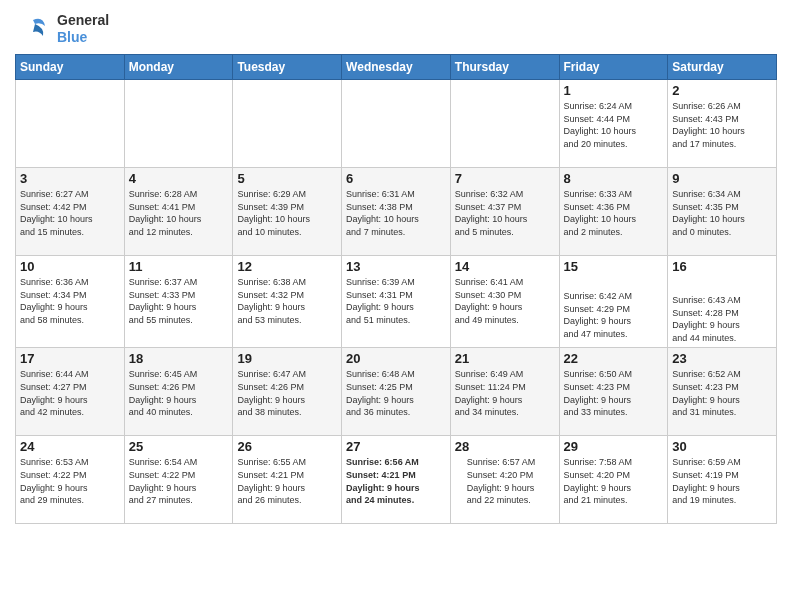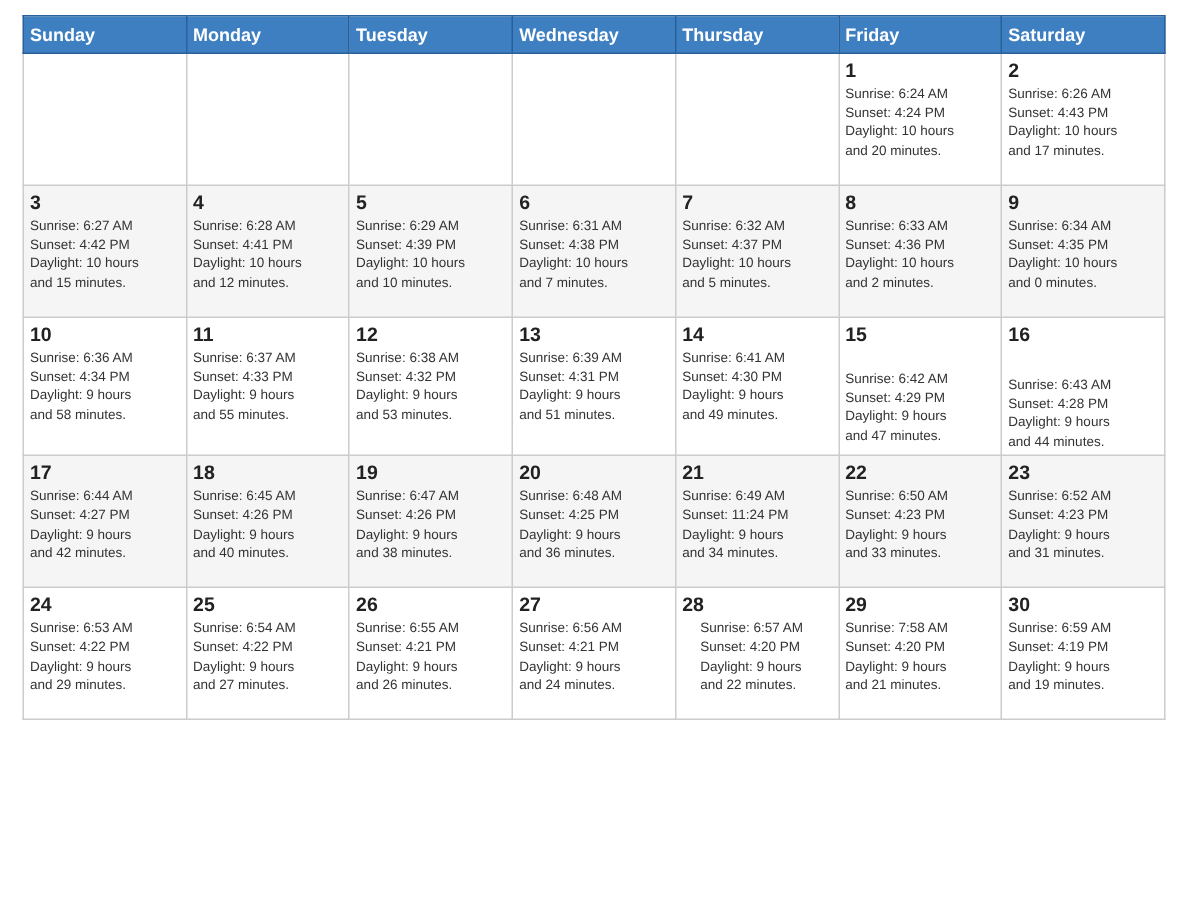--- a/index.html
+++ b/index.html
@@ -75,20 +75,36 @@
       line-height: 1.4;
     }
     .empty-cell {
       background: #fff !important;
     }
   </style>
 </head>
 <body>
 
 <div class="page">
+  <div class="header">
+    <div class="logo">
+        <svg width="38" height="38" viewBox="0 0 38 38">
+          <path d="M18 10 Q28 6 30 16 Q26 12 20 14 L18 10Z" fill="#4a90d9"></path>
+          <path d="M20 14 Q30 18 28 26 Q24 20 18 22 L20 14Z" fill="#2a70b0"></path>
+        </svg>
+        <div style="display: flex; flex-direction: column;">
+          <span style="font-size: 14px; font-weight: bold; color: rgb(51, 51, 51); line-height: 1.2;">General</span>
+          <span style="font-size: 14px; font-weight: bold; color: rgb(74, 144, 217); line-height: 1.2;">Blue</span>
+        </div>
+      </div>
+    <div class="title-block">
+      <div class="main-title"></div>
+      <div class="subtitle"></div>
+    </div>
+  </div>
 
   <table>
     <thead>
       <tr>
       <th>Sunday</th>
           <th>Monday</th>
           <th>Tuesday</th>
           <th>Wednesday</th>
           <th>Thursday</th>
           <th>Friday</th>
@@ -98,21 +114,21 @@
     <tbody id="calendar-body">
     <tr>
           <td class="empty-cell"></td>
           <td class="empty-cell"></td>
           <td class="empty-cell"></td>
           <td class="empty-cell"></td>
           <td class="empty-cell"></td>
           <td>
             <div class="day-num">1</div>
             <div class="day-info" style="white-space: pre-line;">Sunrise: 6:24 AM
-Sunset: 4:24 PM
+Sunset: 4:44 PM
 Daylight: 10 hours
 and 20 minutes.</div>
           </td>
           <td>
             <div class="day-num">2</div>
             <div class="day-info" style="white-space: pre-line;">Sunrise: 6:26 AM
 Sunset: 4:43 PM
 Daylight: 10 hours
 and 17 minutes.</div>
           </td>
@@ -287,21 +303,21 @@
           </td>
           <td>
             <div class="day-num">26</div>
             <div class="day-info" style="white-space: pre-line;">Sunrise: 6:55 AM
 Sunset: 4:21 PM
 Daylight: 9 hours
 and 26 minutes.</div>
           </td>
           <td>
             <div class="day-num">27</div>
-            <div class="day-info" style="white-space: pre-line;">Sunrise: 6:56 AM
+            <div class="day-info" style="white-space: pre-line; font-weight: bold;">Sunrise: 6:56 AM
 Sunset: 4:21 PM
 Daylight: 9 hours
 and 24 minutes.</div>
           </td>
           <td>
             <div class="day-num">28</div>
             <div class="day-info" style="white-space: pre-line; margin-left: 12px;">Sunrise: 6:57 AM
 Sunset: 4:20 PM
 Daylight: 9 hours
 and 22 minutes.</div>

